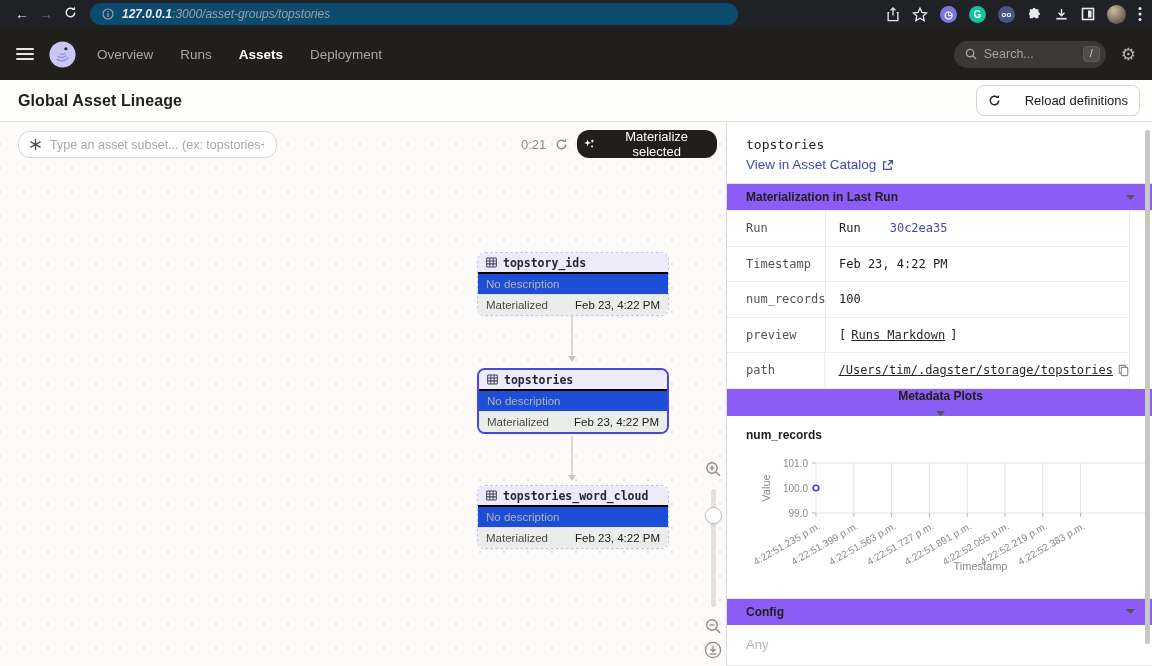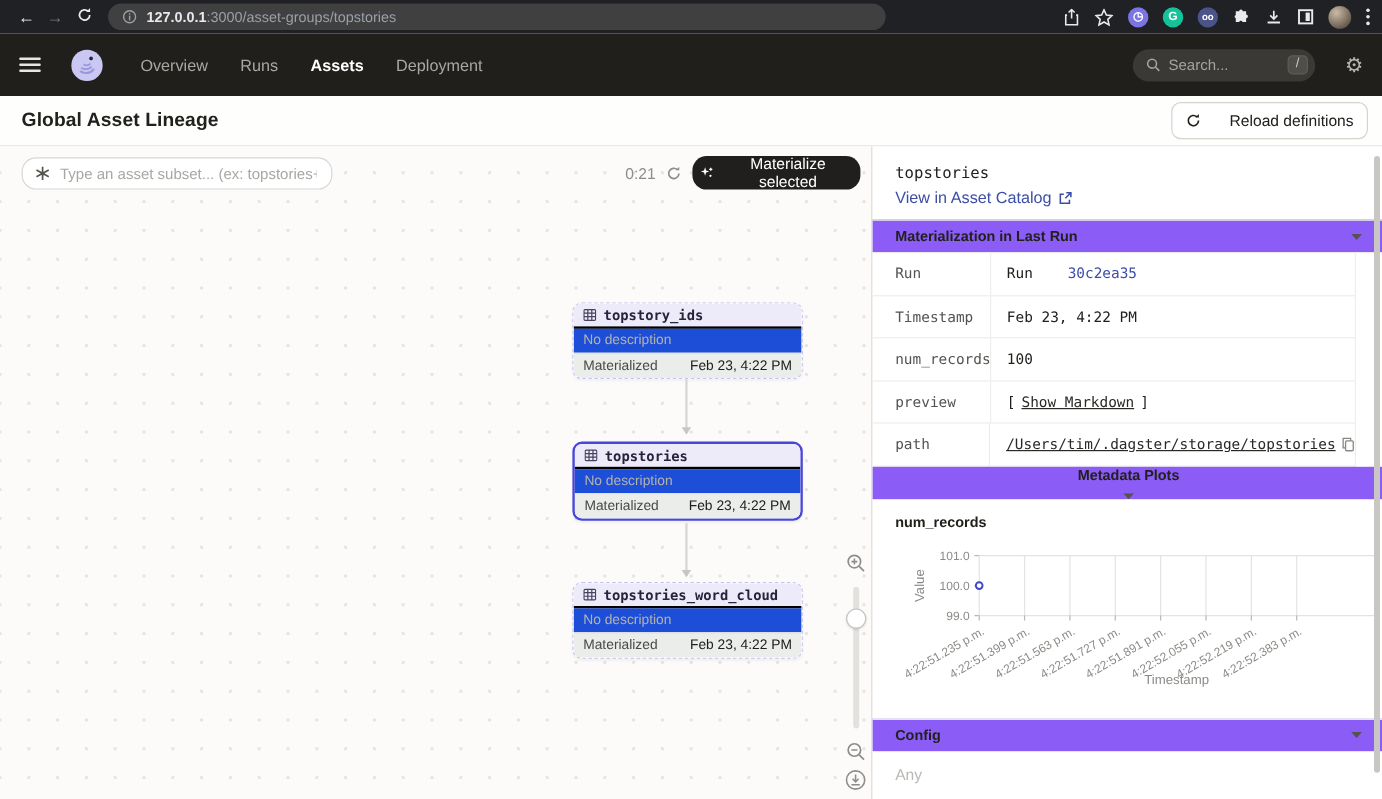--- a/index.html
+++ b/index.html
@@ -6,32 +6,32 @@
   html,body { margin:0; padding:0; }
   body {
     width:1152px; height:666px; overflow:hidden; background:#fff;
     font-family:"Liberation Sans", sans-serif; -webkit-font-smoothing:antialiased;
   }
 
   
   .chrome { height:28px; background:#202124; display:flex; align-items:center; padding:0 10px; }
   .nav-arrow { color:#E8EAED; font-size:14px; width:24px; text-align:center; line-height:28px; }
   .nav-arrow.dim { color:#70757A; }
-  .urlbar { width:648px; height:22px; margin-left:8px; background:#404040; border-radius:11px;
-            display:flex; align-items:center; padding:0 12px; gap:8px; }
+  .urlbar { width:648px; height:22px; margin-left:8px; background:#0c4a6e; border-radius:11px;
+            display:flex; align-items:center; padding:0 12px; gap:8px;font-style:italic; }
   .url-text { font-size:12px; color:#9AA0A6; white-space:nowrap; }
   .url-text b { color:#E8EAED; font-weight:700; }
   .chrome-right { margin-left:auto; display:flex; align-items:center; gap:12px; }
   .ext-dot { width:17px; height:17px; border-radius:50%; color:#fff; font-size:10px; font-weight:700;
              display:flex; align-items:center; justify-content:center; }
   .avatar { width:19px; height:19px; border-radius:50%;
             background:radial-gradient(circle at 35% 30%, #C9BBA6, #6B5F52 70%, #3A352E); }
 
   
-  .appnav { height:52px; background:#211F1C; display:flex; align-items:center; padding:0 16px;gap:10px; }
+  .appnav { height:52px; background:#211F1C; display:flex; align-items:center; padding:0 16px; }
   .hamburger { width:18px; display:flex; flex-direction:column; gap:3px; margin-right:14px; cursor:pointer; }
   .hamburger i { display:block; height:2px; background:#E8E6E3; border-radius:1px; }
   .logo { width:29px; height:29px; margin-right:20px; }
   .navitems { display:flex; gap:27px; font-size:13.5px; color:#A9A7A2; }
   .navitems span { cursor:pointer; }
   .navitems .active { color:#FFFFFF; font-weight:700; }
   .navsearch { margin-left:auto; width:152px; height:27px; background:#3B3935; border-radius:14px;
                display:flex; align-items:center; gap:7px; padding:0 6px 0 11px; }
   .navsearch .ph { font-size:12.5px; color:#A5A3A0; }
   .slash-badge { margin-left:auto; background:#504E49; border:1px solid #5E5C57; border-radius:4px;
@@ -353,21 +353,21 @@
       <div class="meta-row">
         <div class="meta-label">num_records</div>
         <div class="meta-value">
             <span>100</span>
           </div>
       </div>
       <div class="meta-row">
         <div class="meta-label">preview</div>
         <div class="meta-value">
             <span>[</span>
-            <span class="u-link">Show Markdown</span>
+            <span class="u-link">Runs Markdown</span>
             <span>]</span>
           </div>
       </div>
       <div class="meta-row">
         <div class="meta-label">path</div>
         <div class="meta-value">
           <span class="u-link">/Users/tim/.dagster/storage/topstories</span>
           <svg width="11" height="13" viewBox="0 0 12 14">
               <rect x="3.6" y="3.6" width="7" height="9" rx="1" fill="none" stroke="#8A8884" stroke-width="1.2"></rect>
               <path d="M8.2 3.4 V1.4 H1.4 V10 H3.4" fill="none" stroke="#8A8884" stroke-width="1.2"></path>

